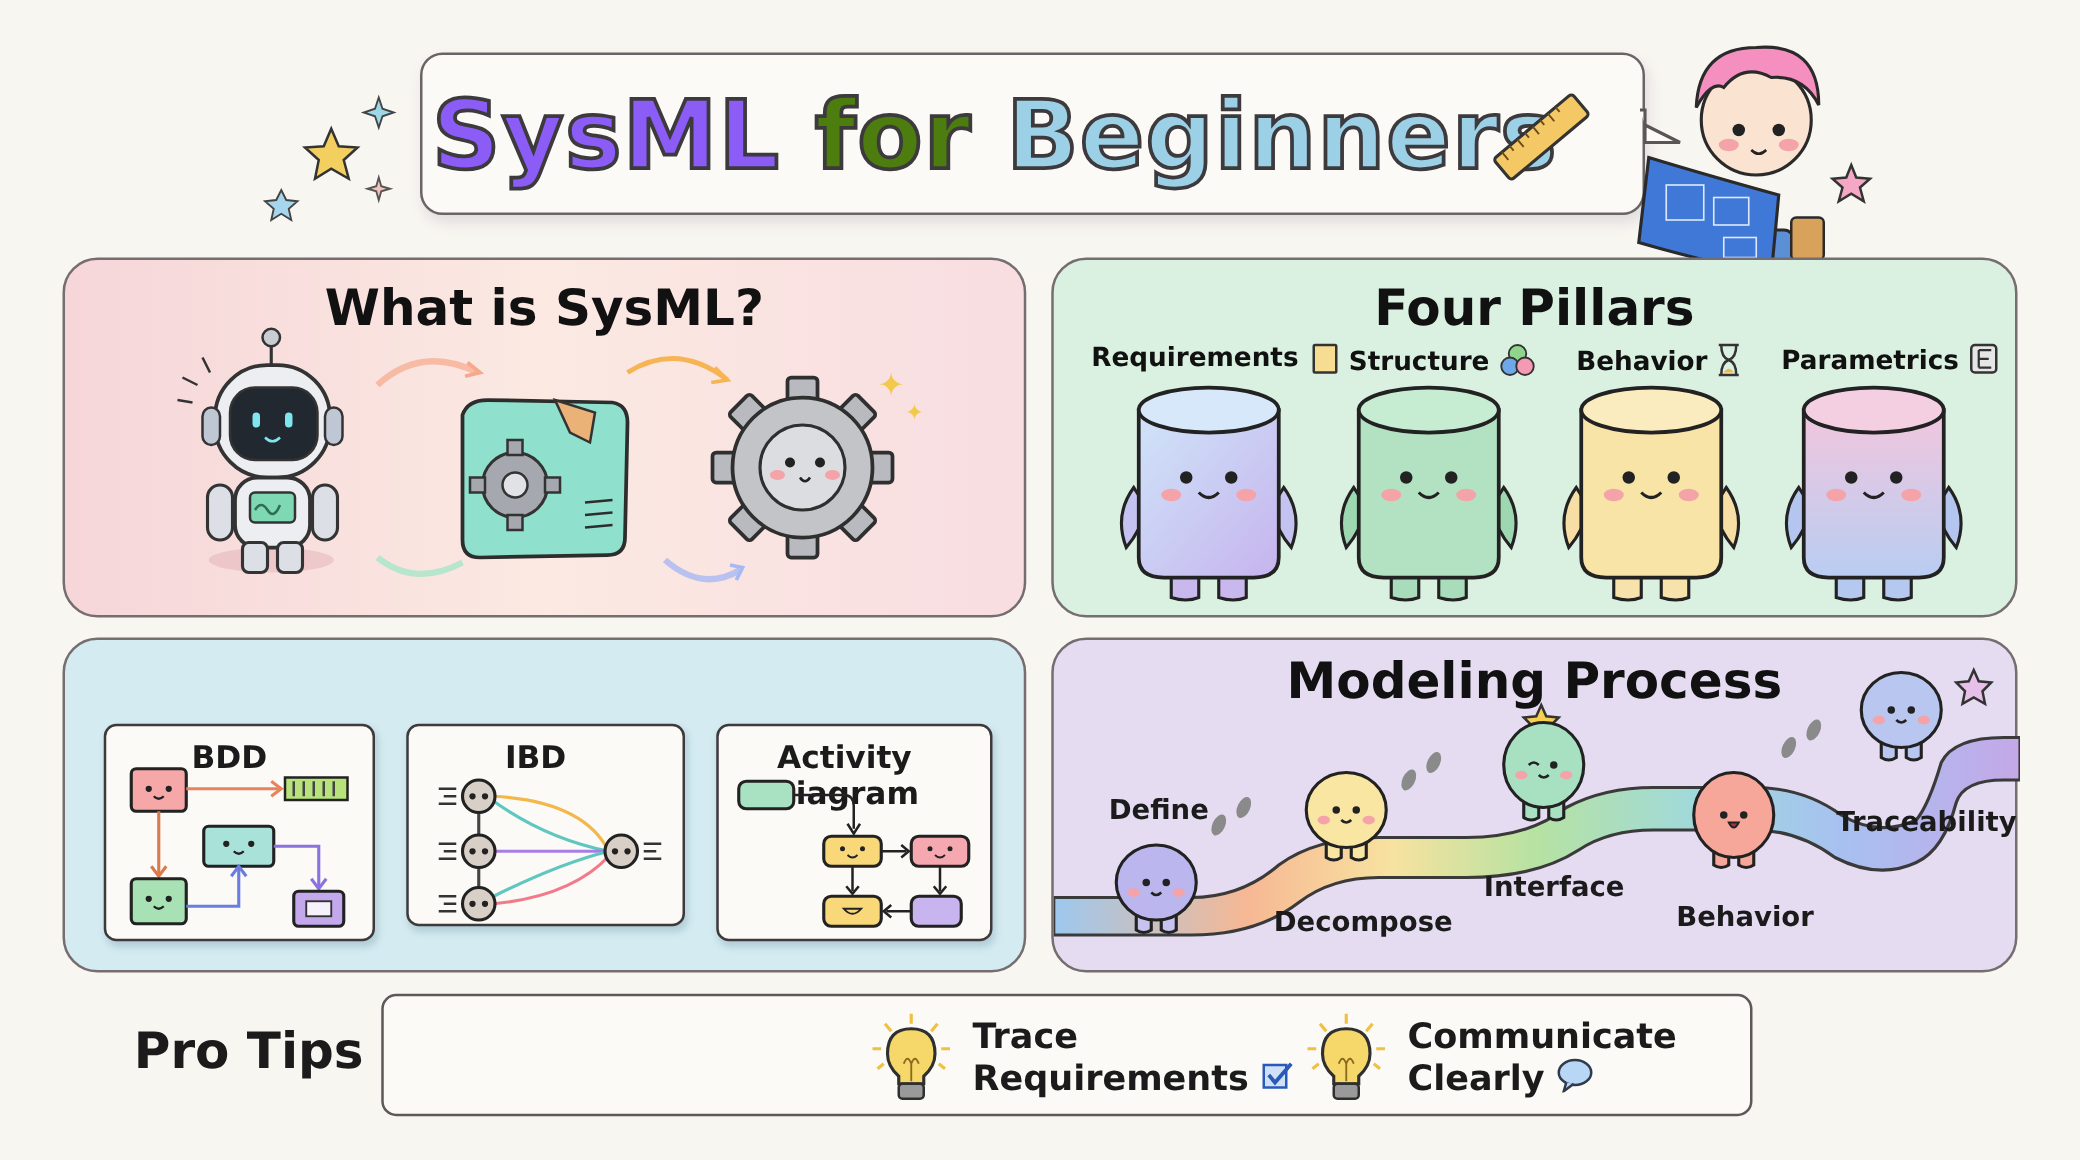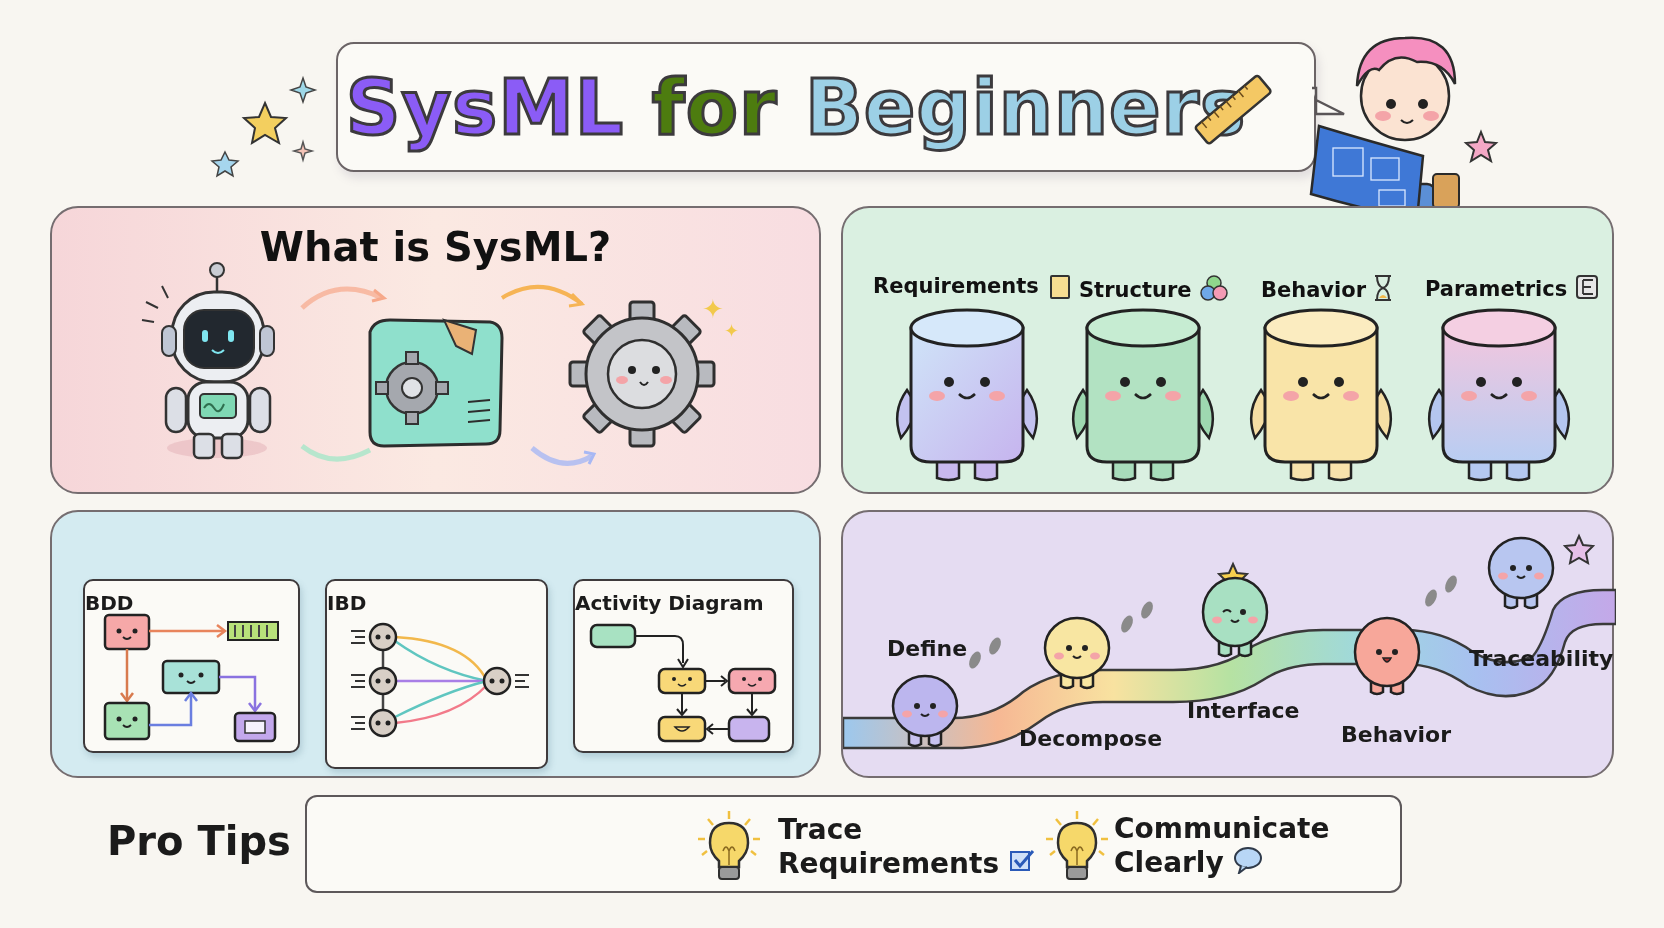--- a/index.html
+++ b/index.html
@@ -39,21 +39,21 @@
   .panel-title {
     position: absolute; left: 0; right: 0; text-align: center;
     font-size: 40px; font-weight: bold; color: #111;
   }
 
   
   .pillar-label { font-size: 21px; font-weight: bold; color: #111; white-space: nowrap; }
 
   
   .card { background: #fbfaf6; border: 2.5px solid #3e3a3c; border-radius: 10px; box-shadow: 2px 4px 6px rgba(80,120,140,0.25); }
-  .card-title { position: absolute; left: 0; right: 16px; font-size: 20px; font-weight: bold; top: 10px; }
+  .card-title { position: absolute; left: 0; right: 16px; text-align: center; font-size: 25px; font-weight: bold; top: 10px; }
 
   
   .step-label { font-size: 22px; font-weight: bold; white-space: nowrap; }
 
   
   #tips-label { left: 107px; top: 818px; font-size: 40px; font-weight: bold; }
   #tips-box { left: 305px; top: 795px; width: 1097px; height: 98px; background: #fbfaf6; border-radius: 12px; border: 2.5px solid #5d585a; }
   .tip { position: absolute; display: flex; align-items: center; }
   .tip-text { font-size: 28px; font-weight: bold; line-height: 34px; }
 </style>
@@ -207,20 +207,21 @@
           <ellipse cx="24" cy="6" rx="6" ry="4" fill="#f4a4a8"></ellipse>
         <path d="M-2 8 Q2 14 6 8" stroke="#222" stroke-width="2" fill="none"></path>
       </g>
     </svg>
   </div>
   <div class="abs" style="left:650px;top:86px;font-size:26px;color:#f2c94c;">✦</div>
   <div class="abs" style="left:672px;top:112px;font-size:18px;color:#f2c94c;">✦</div>
 </div>
 
 <div id="panel-pillars" class="abs panel">
+  <div class="panel-title" style="top:16px;">Four Pillars</div>
 
   <div class="abs pillar-label" style="left:30px;top:66px;">
     <span>Requirements</span>
     <span style="display:inline-block;width:20px;height:24px;background:#f7dd92;border:2px solid #333;border-radius:2px;vertical-align:middle;margin-left:4px;"></span>
   </div>
   <div class="abs pillar-label" style="left:236px;top:66px;">
     <span>Structure</span>
     <span style="display:inline-block;vertical-align:middle;">
       <svg width="30" height="28" viewBox="0 0 30 28">
           <circle cx="15" cy="9" r="7" fill="#8fd68c" stroke="#333" stroke-width="1.5"></circle>
@@ -349,21 +350,21 @@
         <path d="M102 100 Q106 104 110 100" stroke="#222" stroke-width="1.8" fill="none"></path>
       <path d="M64 144 H106 V114" stroke="#6a7ee0" stroke-width="2.5" fill="none"></path>
         <path d="M100 120 L106 112 L112 120" stroke="#6a7ee0" stroke-width="2.5" fill="none"></path>
       <path d="M134 96 H170 V128" stroke="#8a72e0" stroke-width="2.5" fill="none"></path>
         <path d="M164 122 L170 130 L176 122" stroke="#8a72e0" stroke-width="2.5" fill="none"></path>
       <rect x="150" y="132" width="40" height="28" rx="4" fill="#c3a8ec" stroke="#222" stroke-width="2.5"></rect>
       <rect x="160" y="140" width="20" height="12" fill="#f6f2fc" stroke="#333" stroke-width="1.5"></rect>
     </svg>
   </div>
 
-  <div class="abs card" style="left:273px;top:67px;width:223px;height:190px;">
+  <div class="abs card" style="left:273px;top:67px;width:223px;height:162px;">
     <div class="card-title">IBD</div>
     <svg class="abs" style="left:0;top:0;" width="223" height="174" viewBox="0 0 223 174">
       <line x1="56" y1="56" x2="56" y2="140" stroke="#444" stroke-width="2.5"></line>
       <path d="M68 56 Q140 60 160 100" stroke="#f2b84c" stroke-width="2.5" fill="none"></path>
       <path d="M68 60 Q110 90 160 100" stroke="#5fc6c0" stroke-width="2.5" fill="none"></path>
       <line x1="68" y1="100" x2="160" y2="100" stroke="#a87ee6" stroke-width="2.5"></line>
       <path d="M68 136 Q120 110 160 100" stroke="#5fc6c0" stroke-width="2.5" fill="none"></path>
       <path d="M68 142 Q130 136 160 104" stroke="#f27a8a" stroke-width="2.5" fill="none"></path>
       <g fill="#d8cfc6" stroke="#222" stroke-width="2.5">
         <circle cx="56" cy="56" r="13"></circle>
@@ -421,20 +422,21 @@
       <rect x="84" y="136" width="46" height="24" rx="6" fill="#f8d878" stroke="#222" stroke-width="2.5"></rect>
       <path d="M100 146 Q107 154 114 146Z" fill="none" stroke="#222" stroke-width="1.5"></path>
       <rect x="154" y="136" width="40" height="24" rx="6" fill="#c8b4ee" stroke="#222" stroke-width="2.5"></rect>
       <line x1="154" y1="148" x2="134" y2="148" stroke="#222" stroke-width="2"></line>
         <path d="M138 143 L132 148 L138 153" stroke="#222" stroke-width="2" fill="none"></path>
     </svg>
   </div>
 </div>
 
 <div id="panel-process" class="abs panel">
+  <div class="panel-title" style="top:10px;">Modeling Process</div>
   <svg class="abs" style="left:0;top:0;" width="773" height="268" viewBox="0 0 773 268">
     <defs>
       <linearGradient id="road" x1="0" x2="1">
         <stop offset="0" stop-color="#9cc8ee"></stop>
           <stop offset="0.2" stop-color="#f6b894"></stop>
           <stop offset="0.35" stop-color="#f8e2a0"></stop>
         <stop offset="0.5" stop-color="#b6e2a2"></stop>
           <stop offset="0.68" stop-color="#9ed8e0"></stop>
           <stop offset="0.82" stop-color="#a8c0f0"></stop>
           <stop offset="1" stop-color="#c4a8e8"></stop>
@@ -554,21 +556,21 @@
           <line x1="58" y1="10" x2="53" y2="16"></line>
           <line x1="6" y1="30" x2="13" y2="30"></line>
           <line x1="68" y1="30" x2="61" y2="30"></line>
           <line x1="10" y1="46" x2="15" y2="42"></line>
           <line x1="64" y1="46" x2="59" y2="42"></line>
         </g>
       <path d="M37 14 Q56 14 56 34 Q56 44 47 52 L47 58 L27 58 L27 52 Q18 44 18 34 Q18 14 37 14Z" fill="#f6d86a" stroke="#2f2f2f" stroke-width="2.5"></path>
       <path d="M31 42 Q34 34 37 42 Q40 34 43 42 M37 42 V56" stroke="#8a6a20" stroke-width="1.5" fill="none"></path>
       <rect x="27" y="58" width="20" height="12" rx="3" fill="#9a9a9a" stroke="#2f2f2f" stroke-width="2"></rect>
     </svg>
-    <div class="tip-text" style="">
+    <div class="tip-text" style="margin-left:12px;">
       <div>Communicate</div>
       <div>
         <span>Clearly</span>
         <span style="display:inline-block;vertical-align:middle;">
           <svg width="30" height="28" viewBox="0 0 30 28">
               <ellipse cx="15" cy="12" rx="13" ry="10" fill="#b8d6f6" stroke="#2f3a4a" stroke-width="2"></ellipse>
               <path d="M8 20 L6 27 L14 21" fill="#b8d6f6" stroke="#2f3a4a" stroke-width="2"></path>
             </svg>
         </span>
       </div>

